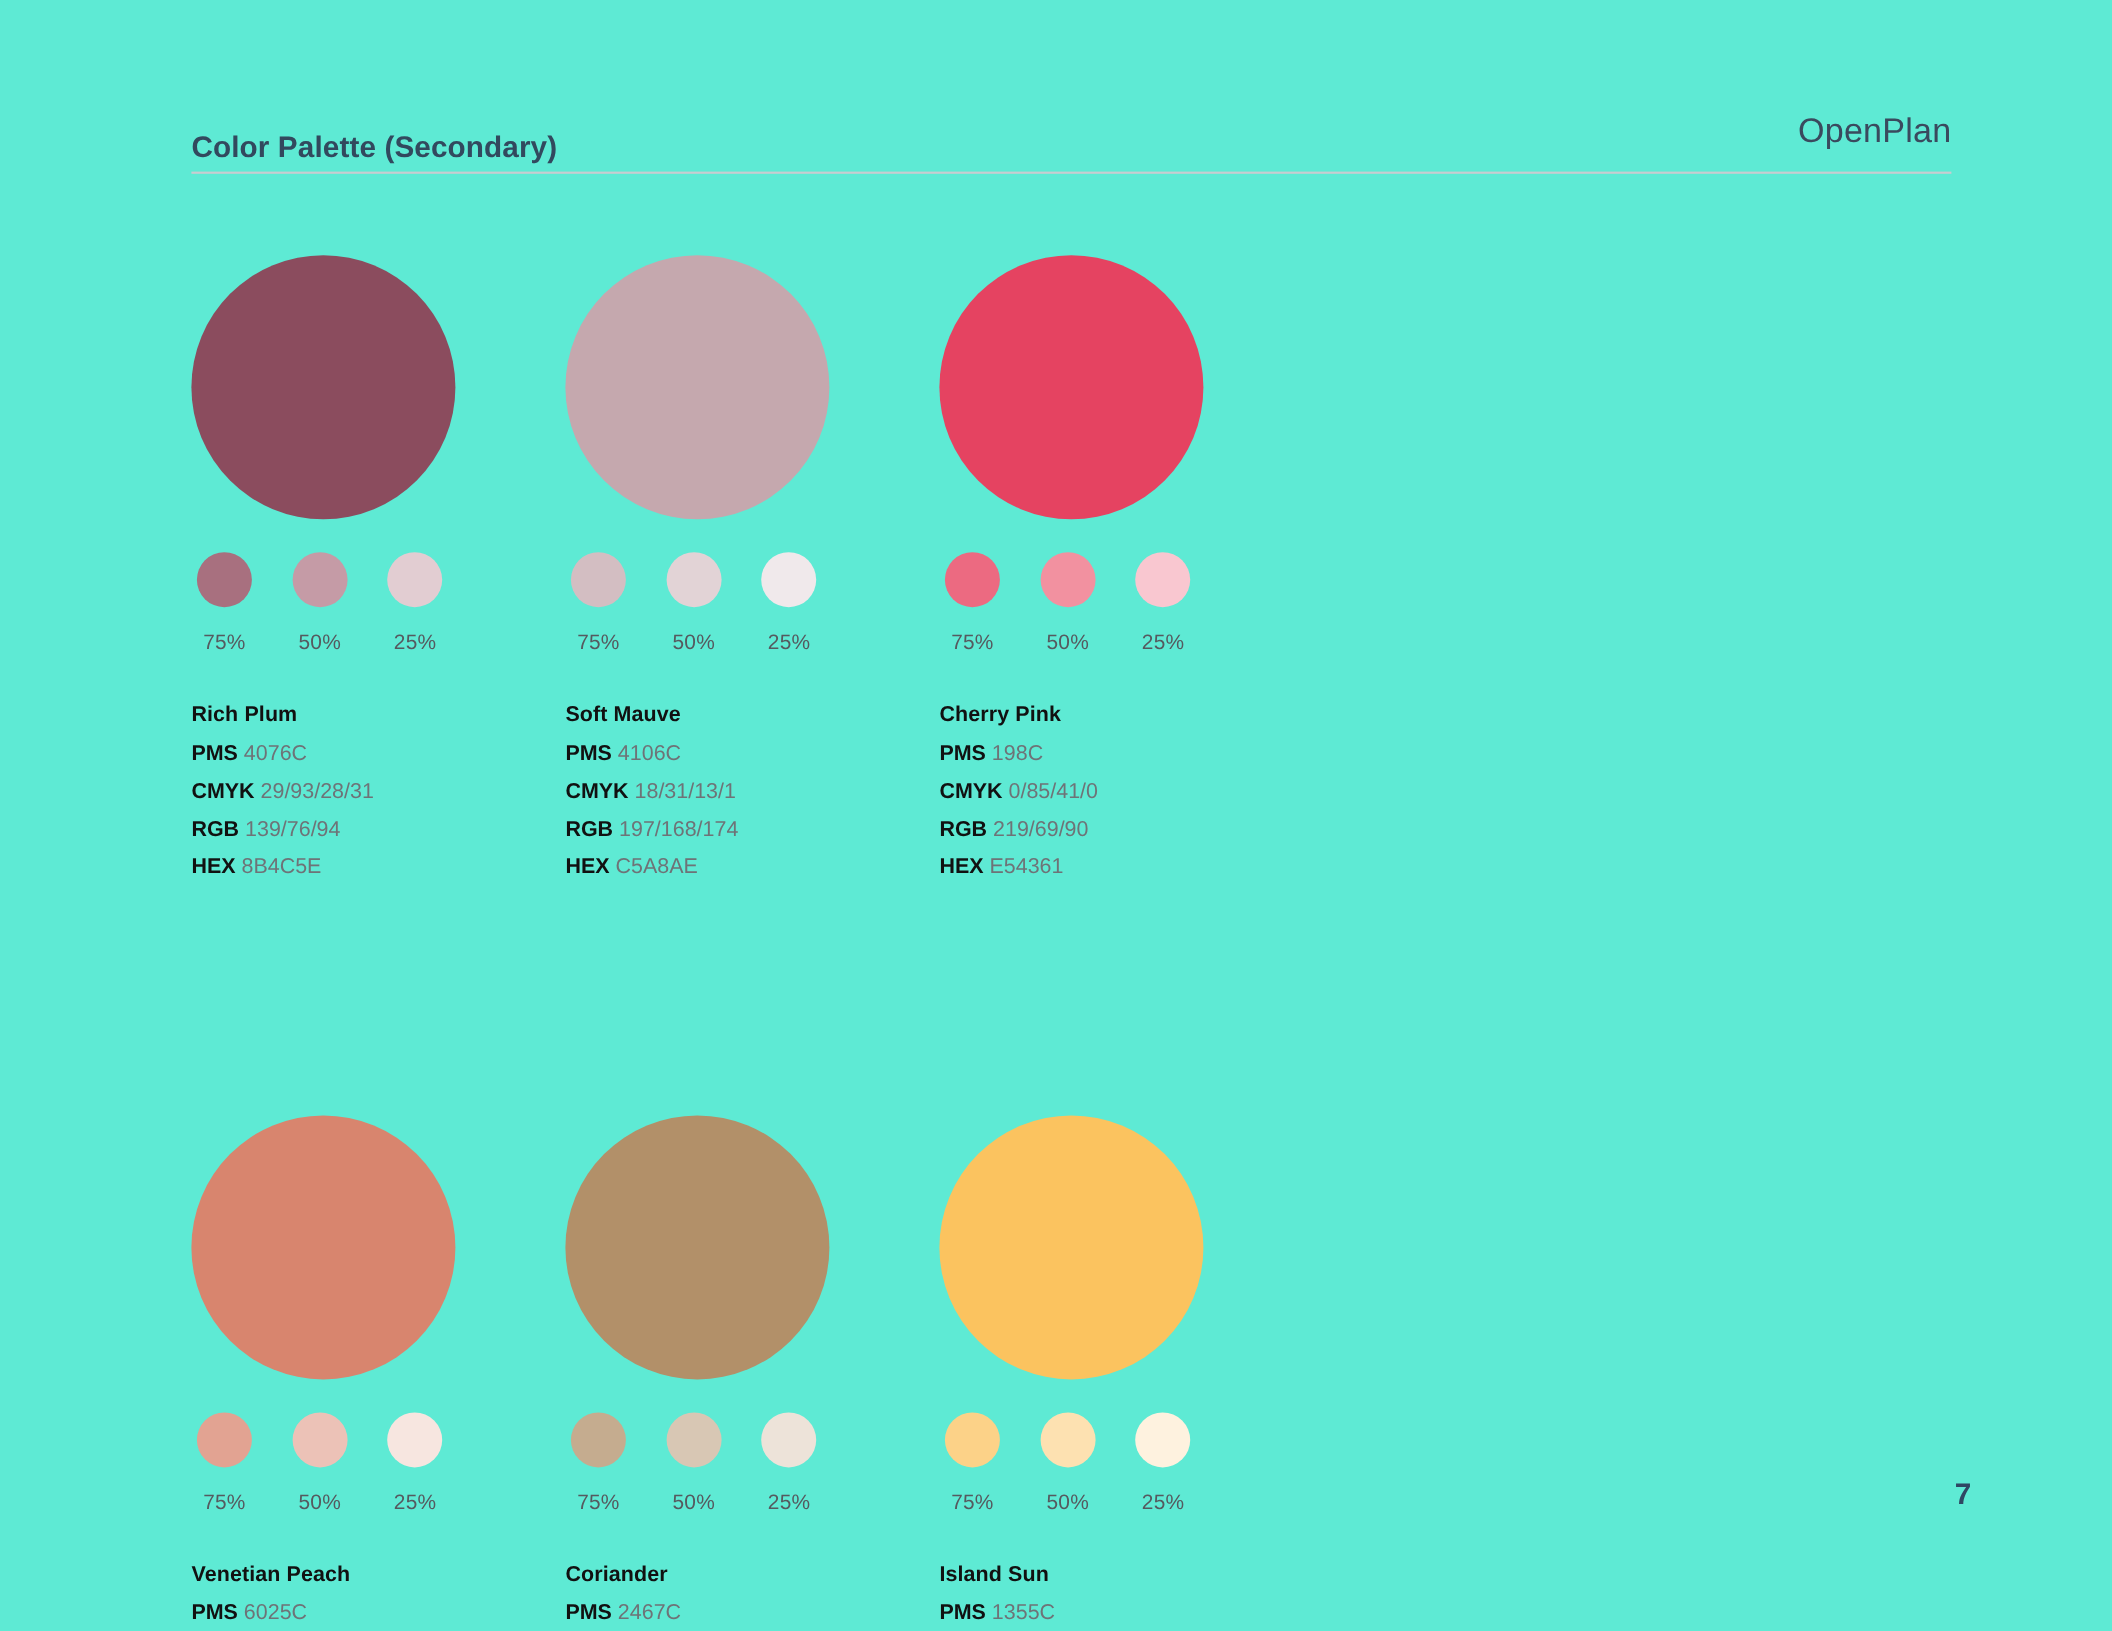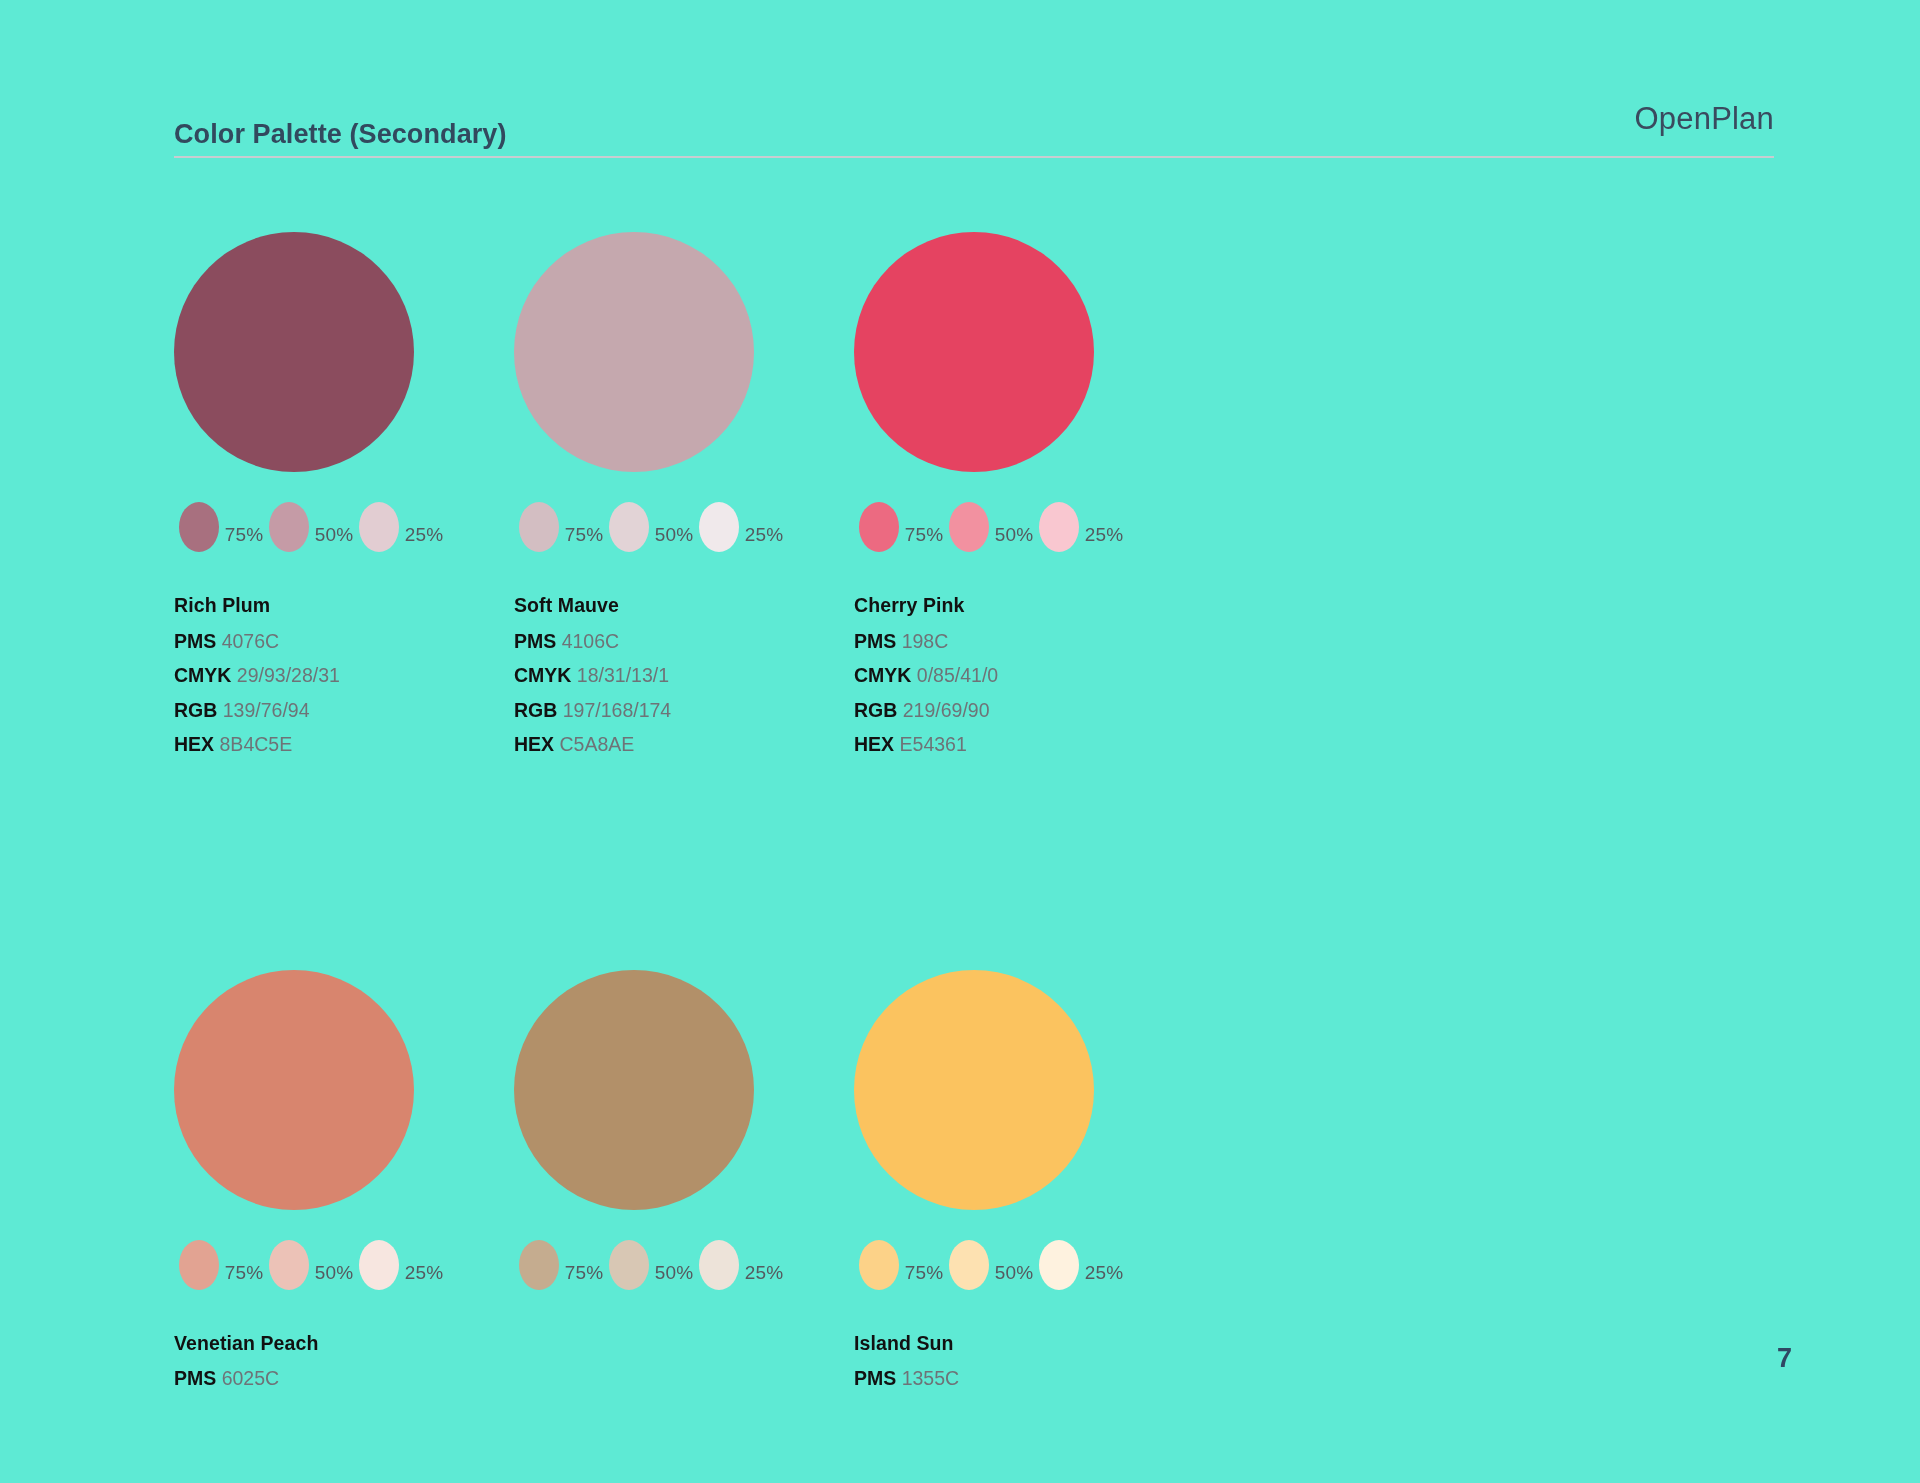--- a/index.html
+++ b/index.html
@@ -80,21 +80,21 @@
   }
 
   .tints {
     margin-top: 30px;
     display: flex;
     width: 260px;
   }
   .tint-cell {
     width: 90px;
     display: flex;
-    flex-direction: row;
+    flex-direction: column;
     align-items: flex-start;
   }
   .tint-dot {
     width: 50px;
     height: 50px;
     border-radius: 50%;
     margin-left: 5px;
   }
   .tint-label {
     margin-top: 22px;
@@ -252,20 +252,24 @@
           </div>
           <div class="tint-cell">
             <div class="tint-dot" style="background: rgb(216, 199, 180);"></div>
             <div class="tint-label">50%</div>
           </div>
           <div class="tint-cell">
             <div class="tint-dot" style="background: rgb(237, 227, 217);"></div>
             <div class="tint-label">25%</div>
           </div>
         </div>
+        <div class="info">
+          <div class="info-name">Coriander</div>
+          <div class="info-line"><span class="k">PMS</span><span> 2467C</span></div>
+        </div>
       </div>
       <div class="card" style="margin-top: 200px;">
         <div class="main-circle" style="background: rgb(251, 195, 95);"></div>
         <div class="tints">
           <div class="tint-cell">
             <div class="tint-dot" style="background: rgb(252, 210, 136);"></div>
             <div class="tint-label">75%</div>
           </div>
           <div class="tint-cell">
             <div class="tint-dot" style="background: rgb(253, 225, 177);"></div>

